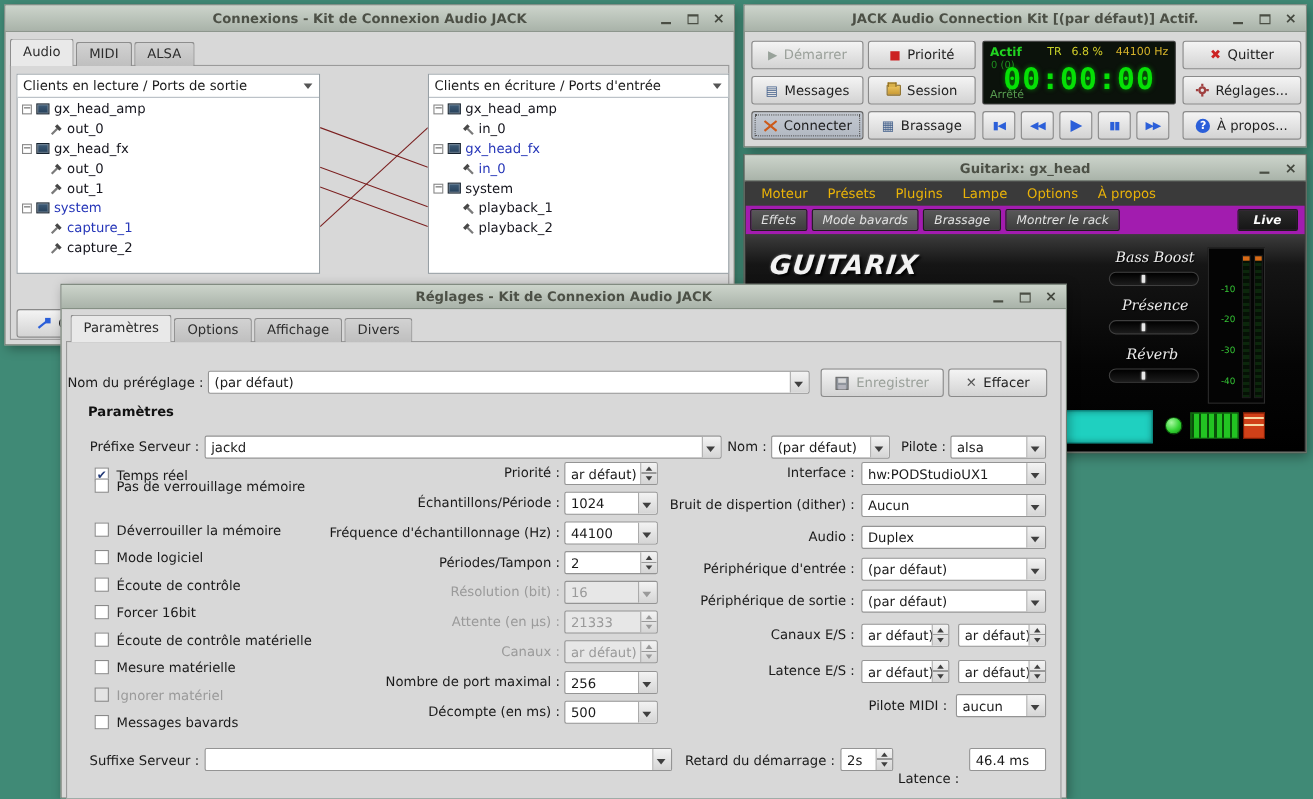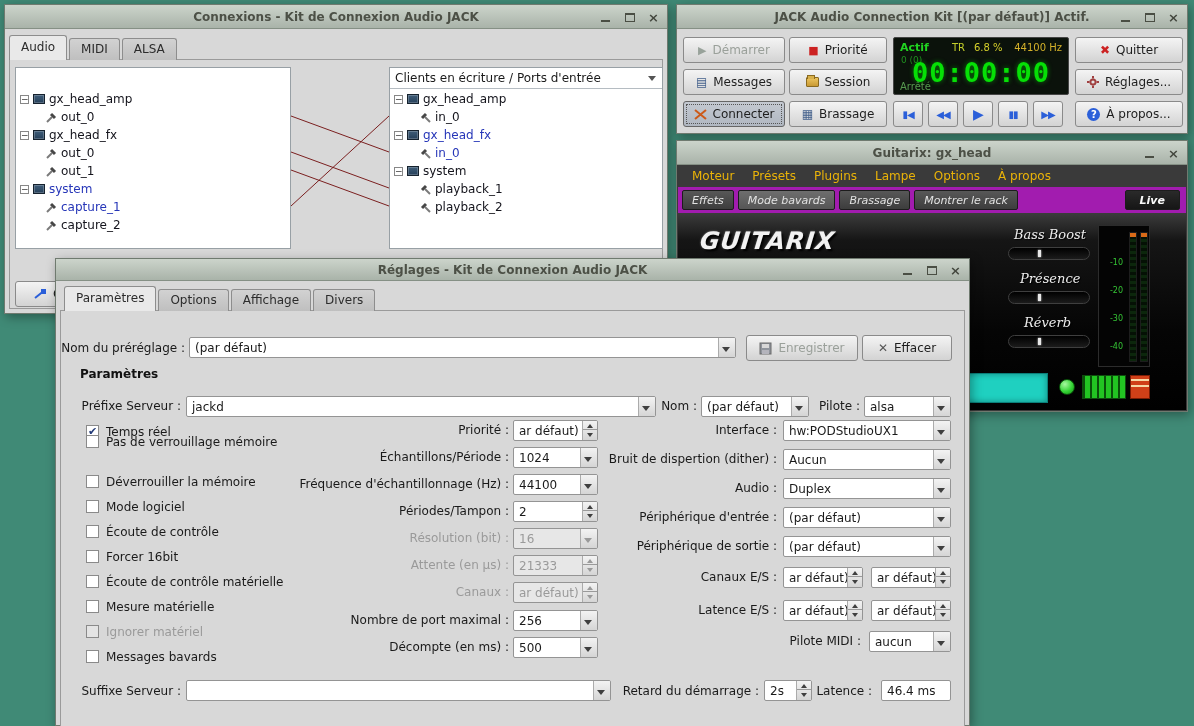--- a/index.html
+++ b/index.html
@@ -113,20 +113,23 @@
     </div>
   </div>
   <div class="tabbar" style="left:4px;top:30px;height:25px;">
     <div class="tab active">Audio</div>
     <div class="tab">MIDI</div>
     <div class="tab">ALSA</div>
   </div>
   <div class="pane" style="left:4px;top:54px;right:4px;bottom:4px;"></div>
 
   <div class="panel" style="left:10px;top:62px;width:276px;height:182px;">
+    <div class="phead">
+      <span>Clients en lecture / Ports de sortie</span>
+    </div>
     <div class="tree">
       <div class="trow">
         <span class="expander">−</span>
         <span class="cicon"></span>
         <span class="tlabel">gx_head_amp</span>
       </div>
       <div class="trow port">
         <svg class="picon" width="11" height="11">
             <path d="M1 10 L6 5" stroke="#7a7a7a" stroke-width="2"></path>
             <path d="M5 2 L9 6" stroke="#474747" stroke-width="3"></path>
@@ -577,17 +580,17 @@
 
   <div class="lbl r" style="left:0px;top:425px;width:125px;">Suffixe Serveur :</div>
   <div class="combo" style="left:130px;top:421px;width:425px;">
       <span></span>
     </div>
   <div class="lbl r" style="left:560px;top:425px;width:143px;">Retard du démarrage :</div>
   <div class="spin" style="left:708px;top:421px;width:48px;">
       <span>2s</span>
       <span class="sbs"></span>
     </div>
-  <div class="lbl r" style="left:758px;top:425px;width:58px;text-align:right;">Latence :</div>
+  <div class="lbl r" style="left:758px;top:442px;width:58px;text-align:right;">Latence :</div>
   <div class="field" style="left:825px;top:421px;width:70px;">
       <span>46.4 ms</span>
     </div>
 </div>
 
 </body></html>

